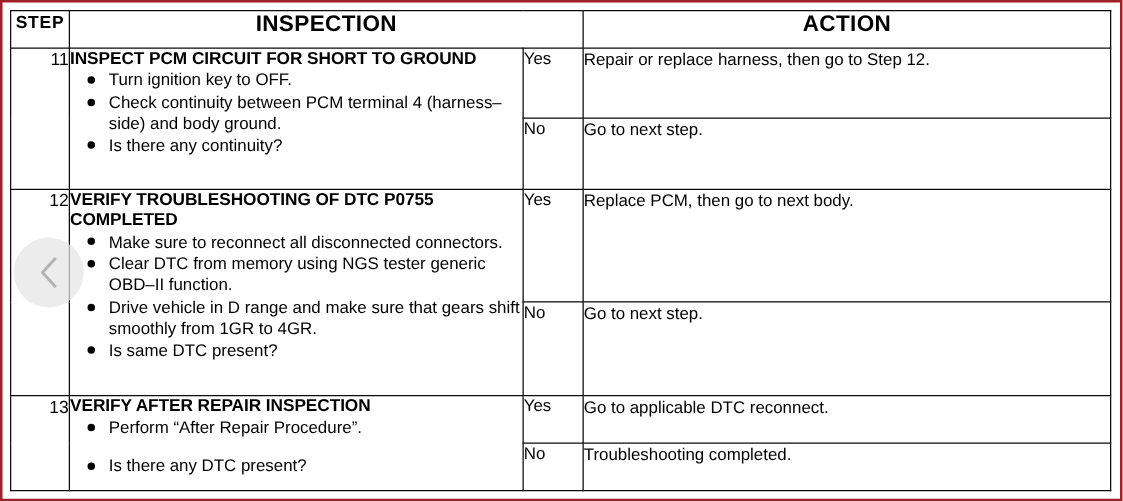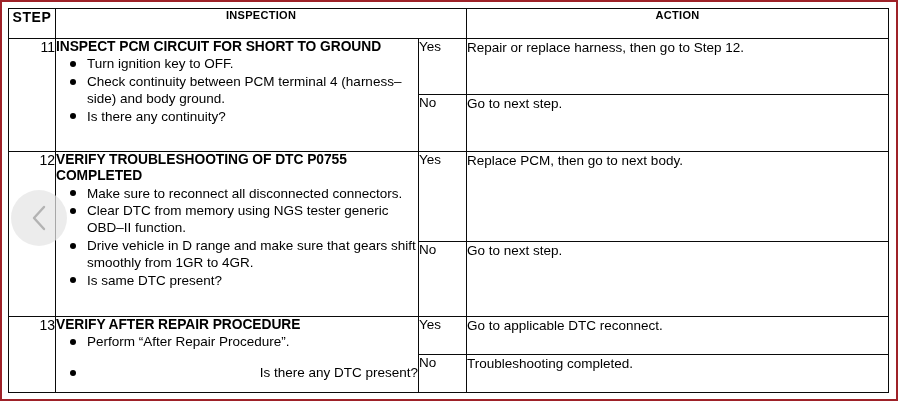--- a/index.html
+++ b/index.html
@@ -54,21 +54,21 @@
   col.c-insp   { width: 363px; }
   col.c-yn     { width: 48px;  }
   col.c-action { width: 422px; }
 
   
   thead th {
     height: 29px;
     text-align: center;
     vertical-align: middle;
     font-weight: bold;
-    font-size: 11px;
+    font-size: 18px;
     letter-spacing: 0.3px;
   }
   thead th.h-step { font-size: 14px; letter-spacing: 0.6px; }
 
   
   td.step-cell {
     text-align: right;
     vertical-align: top;
     font-size: 14px;
     padding-top: 7px;
@@ -112,21 +112,21 @@
   }
   ul.insp-list li .bullet {
     position: absolute;
     left: 0;
     top: 0.33em;
     width: 6px;
     height: 6px;
     border-radius: 50%;
     background: #000;
   }
-  ul.insp-list li.gap { margin-top: 14px; text-align: right; }
+  ul.insp-list li.gap { margin-top: 14px; }
 
   
   #nav-prev {
     position: absolute;
     left: 9px;
     top: 188px;
     width: 56px;
     height: 56px;
     border-radius: 50%;
     background: rgba(228,228,228,0.72);
@@ -196,21 +196,21 @@
           <td class="action-cell">Replace PCM, then go to next body.</td>
         </tr>
         <tr>
           <td class="yn-cell" style="height:74px">No</td>
           <td class="action-cell">Go to next step.</td>
         </tr>
 
         <tr>
           <td class="step-cell" rowspan="2">13</td>
           <td class="insp-cell" rowspan="2">
-            <div class="insp-title">VERIFY AFTER REPAIR PROCEDURE</div>
+            <div class="insp-title">VERIFY AFTER REPAIR INSPECTION</div>
             <ul class="insp-list">
               <li><span class="bullet"></span><span>Perform “After Repair Procedure”.</span></li>
               <li class="gap"><span class="bullet"></span><span>Is there any DTC present?</span></li>
             </ul>
           </td>
           <td class="yn-cell" style="height:37px">Yes</td>
           <td class="action-cell">Go to applicable DTC reconnect.</td>
         </tr>
         <tr>
           <td class="yn-cell" style="height:37px">No</td>

